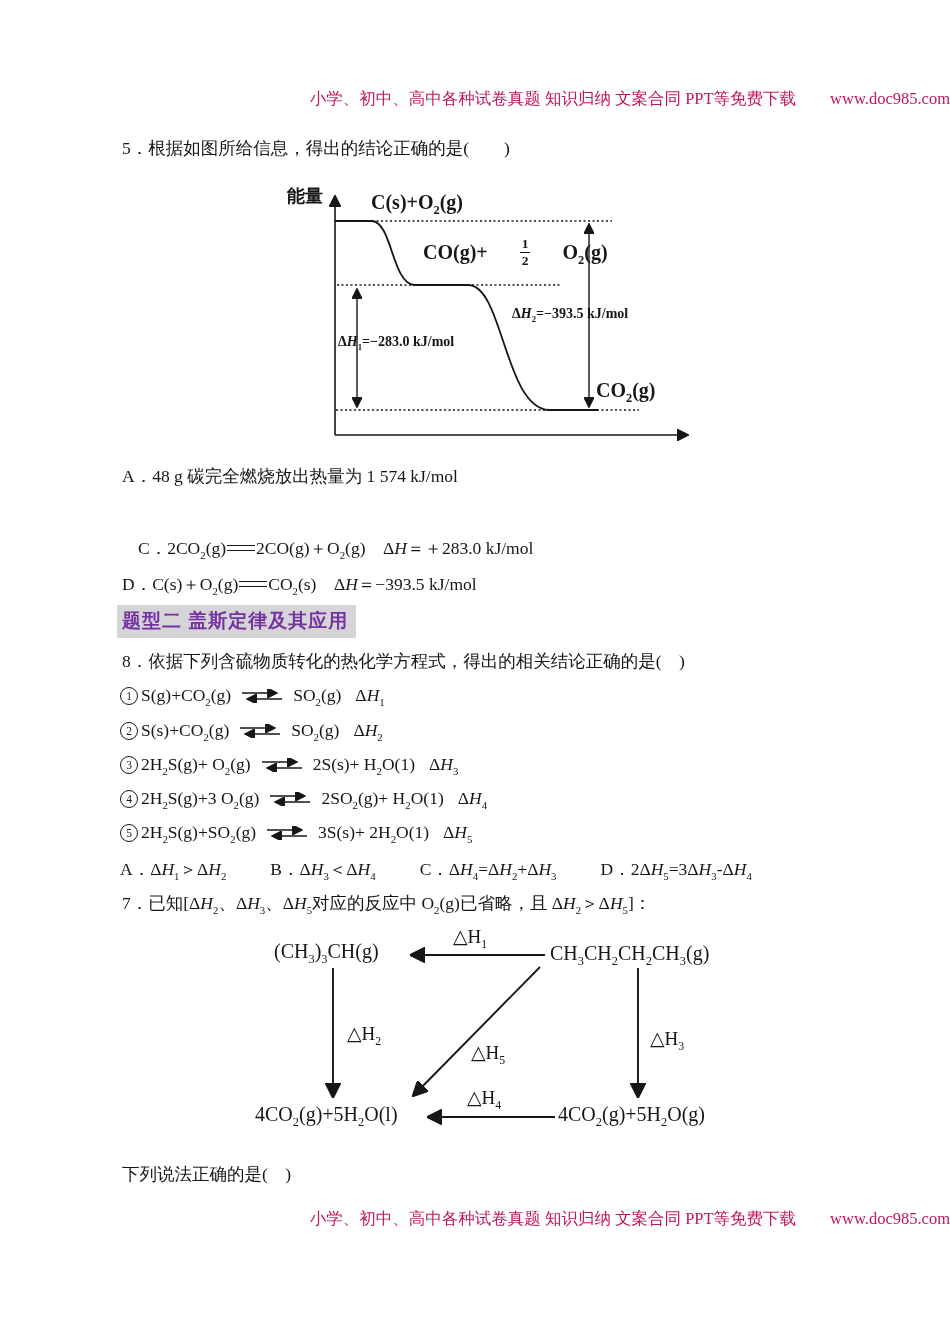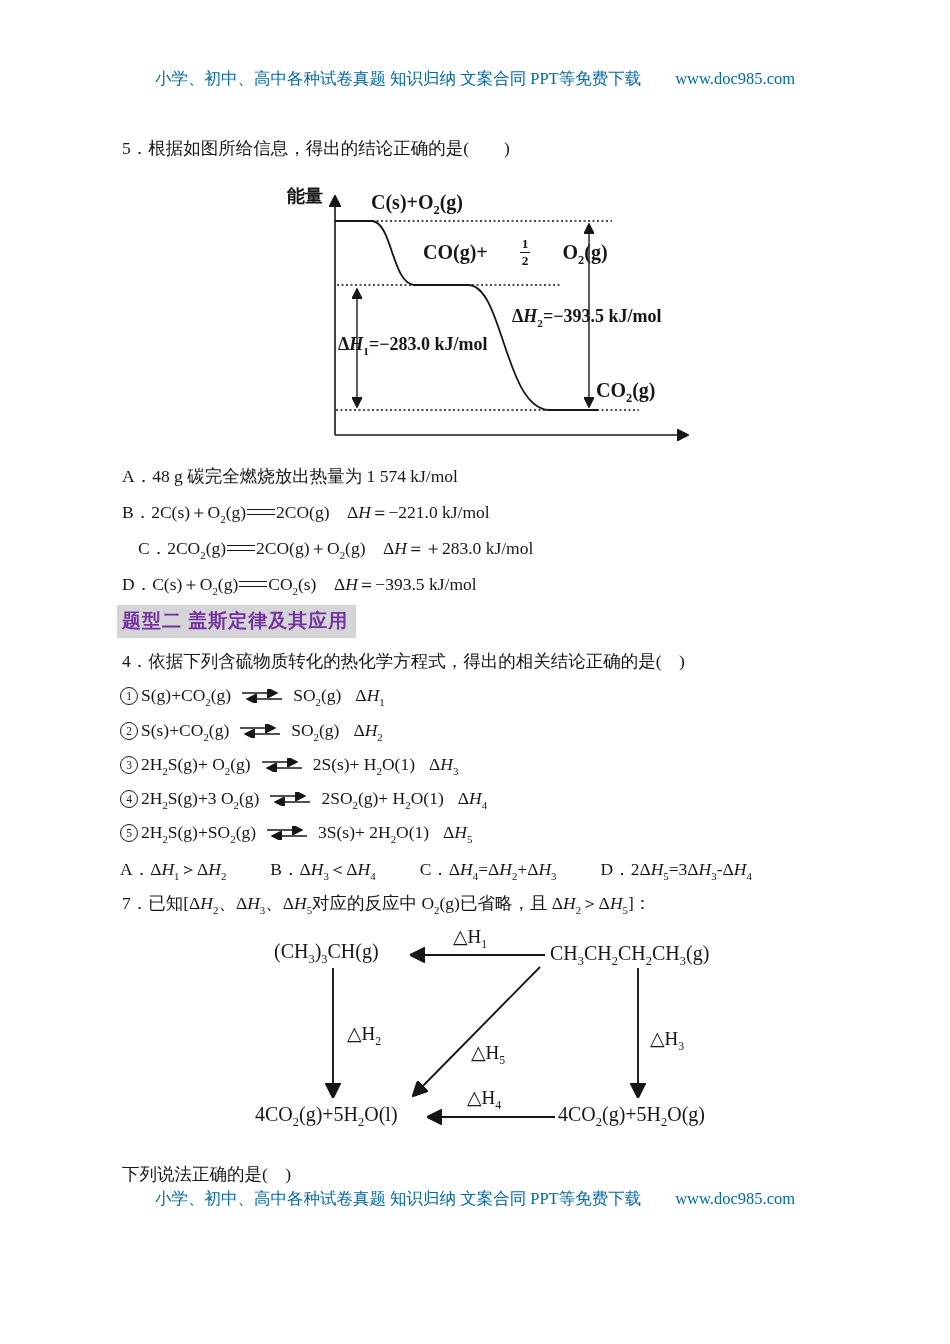--- a/index.html
+++ b/index.html
@@ -1,39 +1,39 @@
 <!DOCTYPE html>
 <html><head>
 <meta charset="utf-8">
 <style>
   html,body{margin:0;padding:0;background:#9a9a9a;}
   .page{position:relative;width:950px;height:1344px;margin:0 auto;background:#ffffff;
         font-family:"Liberation Serif","DejaVu Serif",serif;color:#161616;overflow:hidden;}
   .abs{position:absolute;}
   .cn{font-size:17.5px;line-height:1.35;}
-  .center-line{left:0;width:100%;text-align:center;font-size:16.5px;color:#0369a1;}
+  .center-line{left:0;width:100%;text-align:right;font-size:16.5px;color:#be185d;margin-top:20px;}
   .center-line .url{margin-left:34px;}
   sub{font-size:62%;line-height:0;}
   i{font-style:italic;}
   
   .section-hdr{font-family:"Liberation Sans","DejaVu Sans",sans-serif;font-weight:bold;
                font-size:19px;padding:3px 8px 4px 5px;letter-spacing:1px;}
   
   .eqq{display:inline-block;width:28px;height:4px;border-top:1.7px solid #161616;
        border-bottom:1.7px solid #161616;vertical-align:middle;position:relative;top:-2px;margin:0 1px;}
   
   .circ{display:inline-flex;width:16px;height:16px;border:1.2px solid #161616;border-radius:50%;
         align-items:center;justify-content:center;font-size:11.5px;margin-right:3px;flex:none;}
   .eq-row{display:flex;align-items:center;font-size:17.5px;}
   .eq-row .dh{margin-left:14px;}
   .eq-arrow{margin:0 9px;flex:none;}
   .opt-row{display:flex;gap:44px;font-size:17.5px;}
   
   .dlabel{font-weight:bold;font-size:20px;white-space:nowrap;}
-  .dlabel-sm{font-weight:bold;font-size:18px;white-space:nowrap;}
+  .dlabel-sm{font-weight:bold;font-size:14px;white-space:nowrap;}
   .axis-cn{font-family:"Liberation Sans","DejaVu Sans",sans-serif;font-weight:bold;font-size:18px;}
   .frac{display:inline-flex;flex-direction:column;align-items:center;line-height:1;
         font-size:13.5px;font-weight:bold;vertical-align:-7px;margin:0 2px;}
   .frac .num{border-bottom:1.5px solid #161616;padding:0 2px 1px;}
   .frac .den{padding-top:1px;}
   .midlab{display:flex;align-items:center;font-weight:bold;font-size:20px;white-space:nowrap;}
   
   .node{font-size:20px;white-space:nowrap;}
   .hlab{font-size:19px;white-space:nowrap;}
   svg line, svg path{stroke:#161616;}
@@ -76,27 +76,26 @@
           <span class="den">2</span>
         </span>
         <span>O<sub>2</sub>(g)</span>
     </div>
     <div class="abs dlabel-sm" style="left:227px;top:123px;">Δ<i>H</i><sub>2</sub>=−393.5 kJ/mol</div>
     <div class="abs dlabel-sm" style="left:53px;top:151px;">Δ<i>H</i><sub>1</sub>=−283.0 kJ/mol</div>
     <div class="abs dlabel" style="left:311px;top:196px;">CO<sub>2</sub>(g)</div>
   </div>
 
   <div class="abs cn" style="left:122px;top:465px;">A．48 g 碳完全燃烧放出热量为 1 574 kJ/mol</div>
-  <div class="abs cn" style="left:122px;top:501px;">B．2C(s)＋O<sub>2</sub>(g)<span class="eqq"></span>2CO(g)　Δ<i>H</i>＝−221.0 kJ/mol</div>
   <div class="abs cn" style="left:122px;top:537px;margin-left:16px;">C．2CO<sub>2</sub>(g)<span class="eqq"></span>2CO(g)＋O<sub>2</sub>(g)　Δ<i>H</i>＝＋283.0 kJ/mol</div>
   <div class="abs cn" style="left:122px;top:573px;">D．C(s)＋O<sub>2</sub>(g)<span class="eqq"></span>CO<sub>2</sub>(s)　Δ<i>H</i>＝−393.5 kJ/mol</div>
 
   <div class="abs section-hdr" style="left: 117px; top: 605px; color: rgb(116, 49, 161); background: rgb(213, 213, 215);">题型二 盖斯定律及其应用</div>
 
-  <div class="abs cn" style="left:122px;top:650px;">4．依据下列含硫物质转化的热化学方程式，得出的相关结论正确的是(　)</div>
+  <div class="abs cn" style="left:122px;top:650px;">8．依据下列含硫物质转化的热化学方程式，得出的相关结论正确的是(　)</div>
 
   <div class="abs eq-row" style="left:120px;top:685px;">
     <span class="circ">1</span>
     <span>S(g)+CO<sub>2</sub>(g)</span>
     <svg class="eq-arrow" width="44" height="14" viewBox="0 0 44 14">
       <line x1="2" y1="4" x2="36" y2="4" stroke-width="1.4" marker-end="url(#ah)"></line>
       <line x1="42" y1="10" x2="8" y2="10" stroke-width="1.4" marker-end="url(#ah)"></line>
     </svg>
     <span>SO<sub>2</sub>(g)</span>
     <span class="dh">Δ<i>H</i><sub>1</sub></span>

